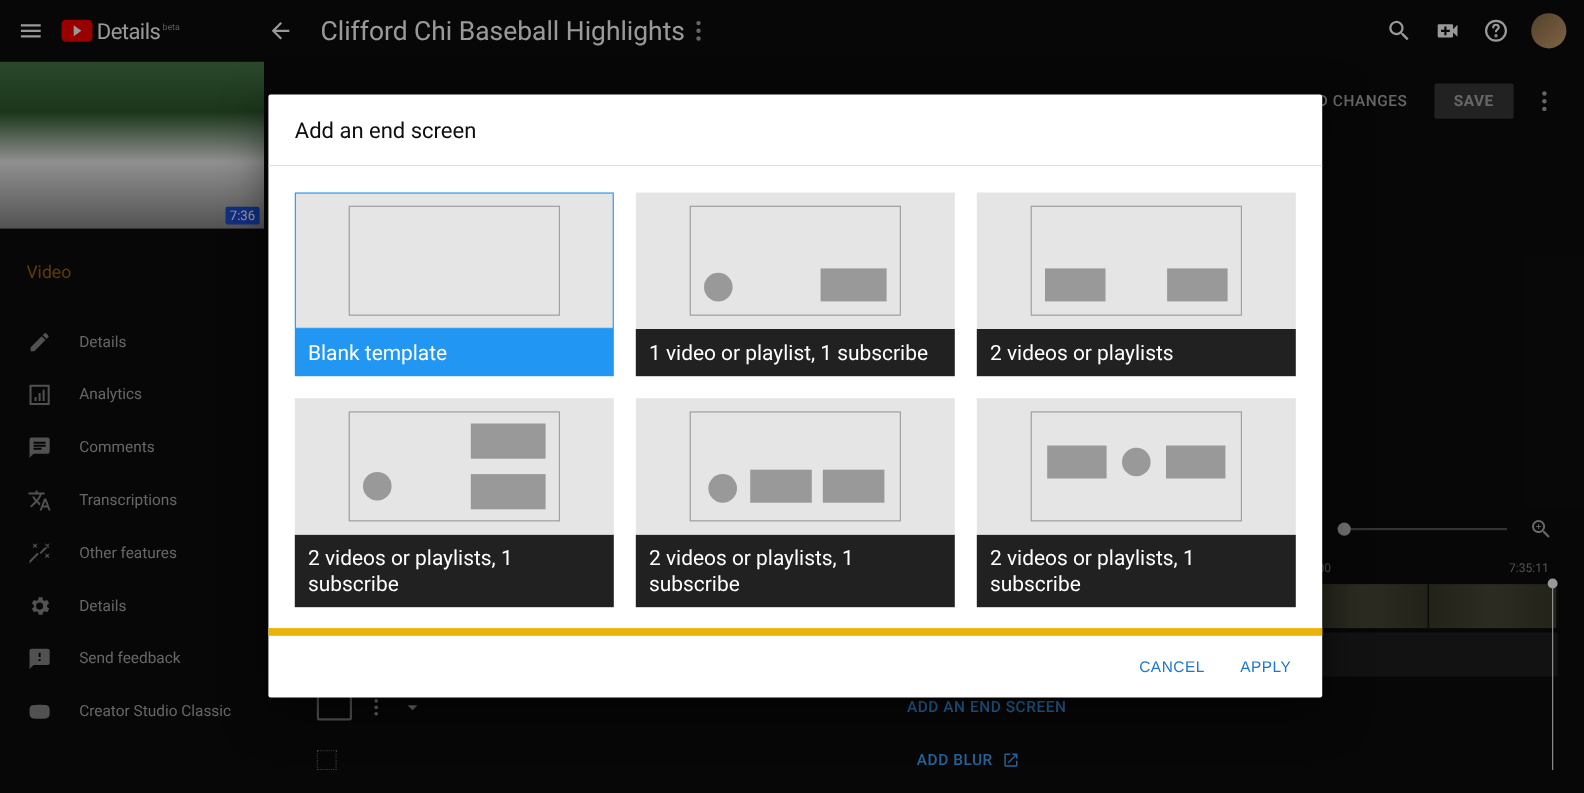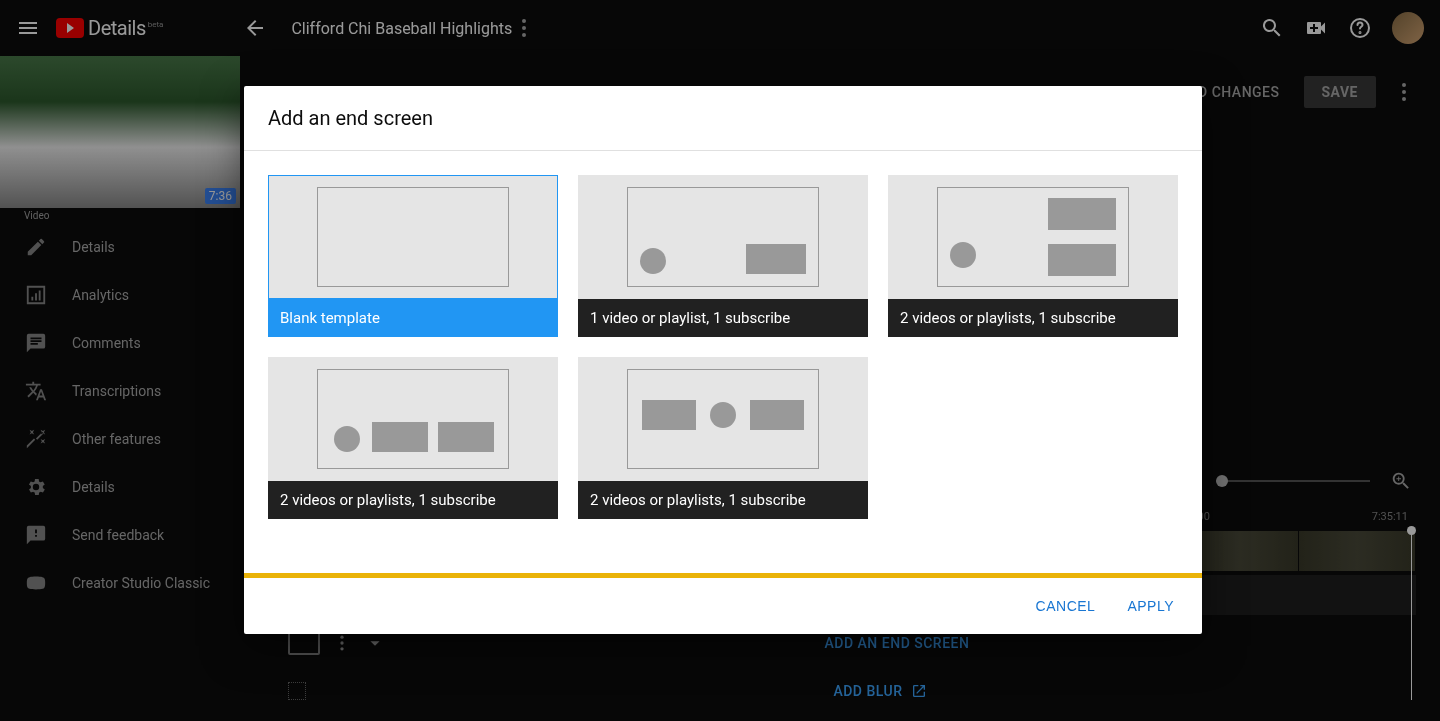--- a/index.html
+++ b/index.html
@@ -21,39 +21,39 @@
   padding: 0 16px;
   background: #0d0d0d;
 }
 .hamburger { width: 24px; height: 24px; margin-right: 16px; cursor: pointer; }
 .logo { display: flex; align-items: center; margin-right: 80px; }
 .logo-play { width: 28px; height: 20px; background: #ff0000; border-radius: 4px; display: flex; align-items: center; justify-content: center; margin-right: 4px; }
 .logo-triangle { width: 0; height: 0; border-left: 7px solid white; border-top: 5px solid transparent; border-bottom: 5px solid transparent; }
 .logo-text { color: #fff; font-size: 20px; font-weight: 400; letter-spacing: -0.5px; }
 .logo-beta { color: #999; font-size: 8px; margin-left: 2px; margin-top: -8px; }
 .back-arrow { width: 24px; height: 24px; margin-right: 24px; cursor: pointer; }
-.page-title { color: #fff; font-size: 16px; font-weight: 400; flex: 0 0 auto; }
+.page-title { color: #fff; font-size: 24px; font-weight: 400; flex: 0 0 auto; }
 .title-menu { width: 24px; cursor: pointer; }
 .topbar-spacer { flex: 1; }
 .topbar-icon { width: 24px; height: 24px; margin-left: 20px; cursor: pointer; display: flex; align-items: center; justify-content: center; }
 .avatar { width: 32px; height: 32px; border-radius: 50%; background: linear-gradient(135deg, #8b6f47, #d4a574); margin-left: 20px; cursor: pointer; }
 
 
 .sidebar {
   position: absolute;
   left: 0;
   top: 56px;
   width: 256px;
   height: calc(100% - 56px);
   background: #0d0d0d;
 }
 .thumb-wrap { width: 240px; height: 152px; background: #1a1a1a; position: relative; overflow: hidden; }
 .thumb-img { width: 100%; height: 100%; background: linear-gradient(180deg, #4a7a4a 0%, #2d5a2d 30%, #f0f0f0 60%, #8a8a8a 100%); }
-.thumb-dur { position: absolute; bottom: 4px; right: 4px; background: #3b82f6; color: #fff; font-size: 12px; padding: 1px 4px; border-radius: 2px; }
-.side-heading { padding: 2px 24px; font-size: 10px; color: #a3a3a3; }
+.thumb-dur { position: absolute; bottom: 4px; right: 4px; background: #1d4ed8; color: #fff; font-size: 12px; padding: 1px 4px; border-radius: 2px; }
+.side-heading { padding: 30px 24px; font-size: 16px; color: #a16207; }
 .side-item { display: flex; align-items: center; height: 48px; padding: 0 24px; cursor: pointer; font-size: 14px; color: #aaa; }
 .side-item.active { color: #ff0000; background: #181818; }
 .side-icon { width: 24px; height: 24px; margin-right: 24px; display: flex; align-items: center; justify-content: center; }
 
 
 .content {
   position: absolute;
   left: 256px;
   top: 56px;
   right: 0;
@@ -105,25 +105,25 @@
   display: flex;
   flex-direction: column;
 }
 .modal-header { padding: 20px 24px; color: #0d0d0d; font-size: 20px; font-weight: 400; border-bottom: 1px solid #e0e0e0; }
 .modal-body { flex: 1; padding: 24px 24px 8px 24px; overflow: auto; }
 .tmpl-grid { display: grid; grid-template-columns: repeat(3, 1fr); gap: 20px; }
 .tmpl-card { cursor: pointer; }
 .tmpl-preview { height: 124px; background: #e5e5e5; display: flex; align-items: center; justify-content: center; position: relative; }
 .tmpl-card.selected .tmpl-preview { border: 1px solid #2196f3; background: #e5e5e5; }
 .tmpl-frame { width: 192px; height: 100px; border: 1.5px solid #999; background: #e5e5e5; position: relative; }
-.tmpl-label { background: #212121; color: #fff; font-size: 15px; padding: 10px 12px; }
+.tmpl-label { background: #212121; color: #fff; font-size: 19px; padding: 10px 12px; }
 .tmpl-card.selected .tmpl-label { background: #2196f3; }
 .el-circle { width: 26px; height: 26px; border-radius: 50%; background: #999; position: absolute; }
 .el-rect { background: #999; position: absolute; }
-.modal-footer { border-top: 5px solid #eab308; padding: 14px 24px; display: flex; justify-content: flex-end; gap: 24px; }
+.modal-footer { border-top: 7px solid #eab308; padding: 14px 24px; display: flex; justify-content: flex-end; gap: 24px; }
 .modal-btn { background: none; border: none; color: #1976d2; font-size: 14px; font-weight: 500; letter-spacing: 0.5px; cursor: pointer; padding: 6px 4px; }
 
 svg { display: block; }
 </style>
 </head>
 <body>
 
 <div class="topbar">
   <div class="hamburger">
     <svg viewBox="0 0 24 24" fill="#fff">
@@ -332,20 +332,29 @@
       <div class="tmpl-card">
         <div class="tmpl-preview">
             <div class="tmpl-frame">
           <div class="el-circle" style="left:12px; bottom:12px;"></div>
           <div class="el-rect" style="width:60px; height:30px; right:12px; bottom:12px;"></div>
         </div>
           </div>
         <div class="tmpl-label">1 video or playlist, 1 subscribe</div>
       </div>
 
+      <div class="tmpl-card">
+        <div class="tmpl-preview">
+            <div class="tmpl-frame">
+          <div class="el-rect" style="width:55px; height:30px; left:12px; bottom:12px;"></div>
+          <div class="el-rect" style="width:55px; height:30px; right:12px; bottom:12px;"></div>
+        </div>
+          </div>
+        <div class="tmpl-label">2 videos or playlists</div>
+      </div>
 
       <div class="tmpl-card">
         <div class="tmpl-preview">
             <div class="tmpl-frame">
           <div class="el-circle" style="left:12px; bottom:18px;"></div>
           <div class="el-rect" style="width:68px; height:32px; right:12px; top:10px;"></div>
           <div class="el-rect" style="width:68px; height:32px; right:12px; bottom:10px;"></div>
         </div>
           </div>
         <div class="tmpl-label">2 videos or playlists, 1 subscribe</div>

